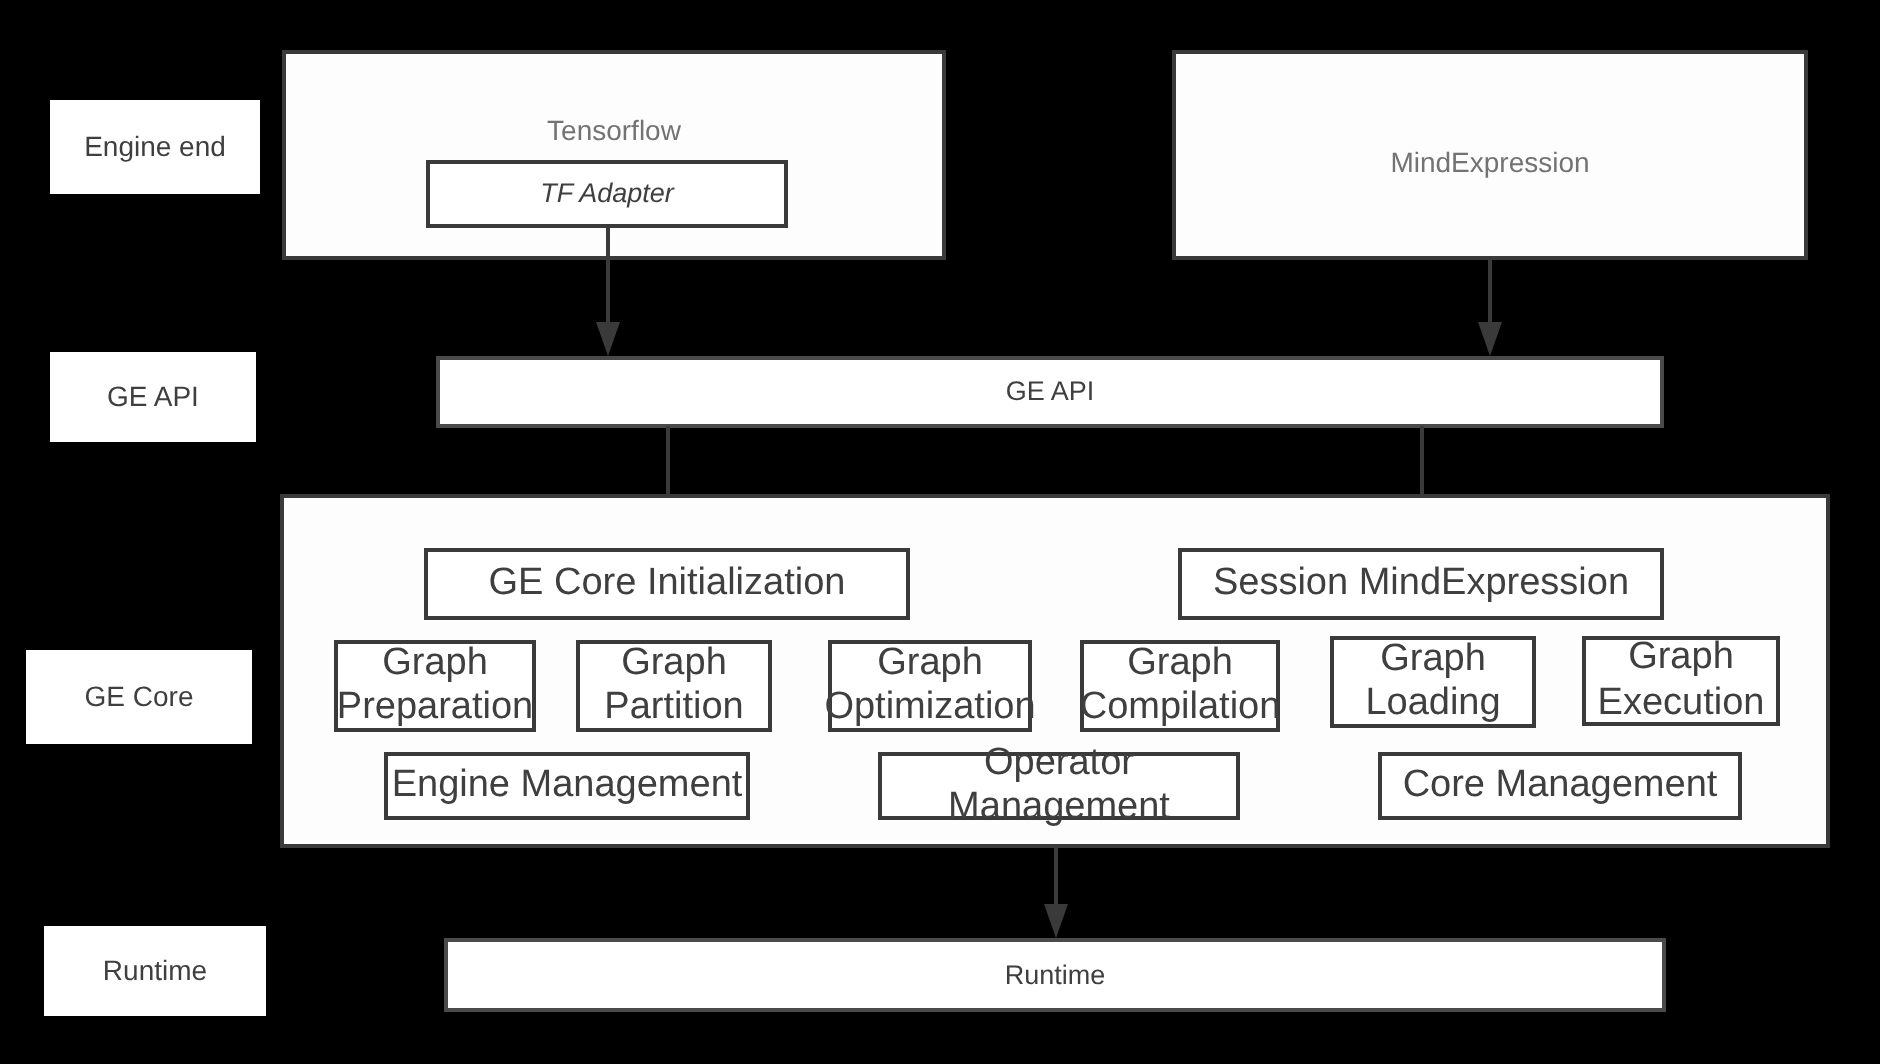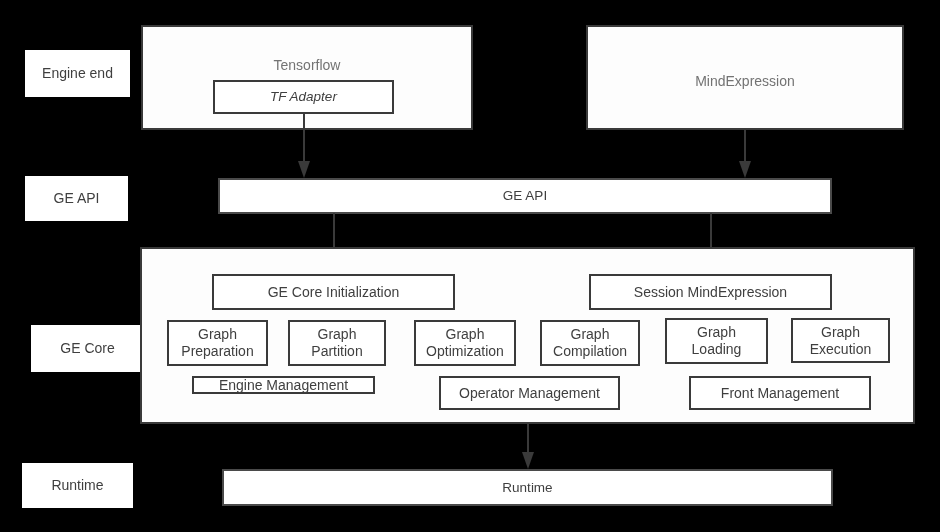--- a/index.html
+++ b/index.html
@@ -45,21 +45,21 @@
     position: absolute;
     left: 0;
     right: 0;
     text-align: center;
     color: #737373;
     font-size: 14px;
   }
   
   .module {
     border: 2px solid #3a3a3a;
-    font-size: 14px;
+    font-size: 19px;
     color: #3f3f3f;
   }
   
   .bar {
     border: 2px solid #4a4a4a;
     font-size: 13.5px;
     color: #3f3f3f;
     font-family: "Liberation Sans Narrow", "Liberation Sans", sans-serif;
   }
   .mgmt {
@@ -72,21 +72,21 @@
 </style>
 </head>
 <body>
 
 <div id="canvas">
 
   <div class="box rail-label" style="left:25px; top:50px; width:105px; height:47px;">Engine end</div>
 
   <div class="box rail-label" style="left:25px; top:176px; width:103px; height:45px;">GE API</div>
 
-  <div class="box rail-label" style="left:31px; top:325px; width:113px; height:47px;">GE Core</div>
+  <div class="box rail-label" style="left:13px; top:325px; width:113px; height:47px;">GE Core</div>
 
   <div class="box rail-label" style="left:22px; top:463px; width:111px; height:45px;">Runtime</div>
 
   <div class="box group" style="left:141px; top:25px; width:332px; height:105px;">
     <span class="group-title" style="top:30px;">Tensorflow</span>
   </div>
 
   <div class="box module" style="left:213px; top:80px; width:181px; height:34px; font-size:13.5px;font-style:italic;">TF Adapter</div>
 
   <div class="box group" style="left:586px; top:25px; width:318px; height:105px; align-items:center;">
@@ -140,25 +140,25 @@
 
   <div class="box module" style="left:540px; top:320px; width:100px; height:46px;">Graph
 Compilation</div>
 
   <div class="box module" style="left:665px; top:318px; width:103px; height:46px;">Graph
 Loading</div>
 
   <div class="box module" style="left:791px; top:318px; width:99px; height:45px;">Graph
 Execution</div>
 
-  <div class="box module mgmt" style="left:192px; top:376px; width:183px; height:18px;">Engine Management</div>
+  <div class="box module mgmt" style="left:192px; top:376px; width:183px; height:34px;">Engine Management</div>
 
   <div class="box module mgmt" style="left:439px; top:376px; width:181px; height:34px;">Operator Management</div>
 
-  <div class="box module mgmt" style="left:689px; top:376px; width:182px; height:34px;">Front Management</div>
+  <div class="box module mgmt" style="left:689px; top:376px; width:182px; height:34px;">Core Management</div>
 
   <div class="arrow" style="left:520px; top:424px;">
     <svg width="16" height="46" viewBox="0 0 16 46">
       <line x1="8" y1="0" x2="8" y2="34" stroke="#3a3a3a" stroke-width="2"></line>
       <polygon points="8,45 2,28 14,28" fill="#3a3a3a"></polygon>
     </svg>
   </div>
 
   <div class="box bar" style="left:222px; top:469px; width:611px; height:37px;">Runtime</div>
 

